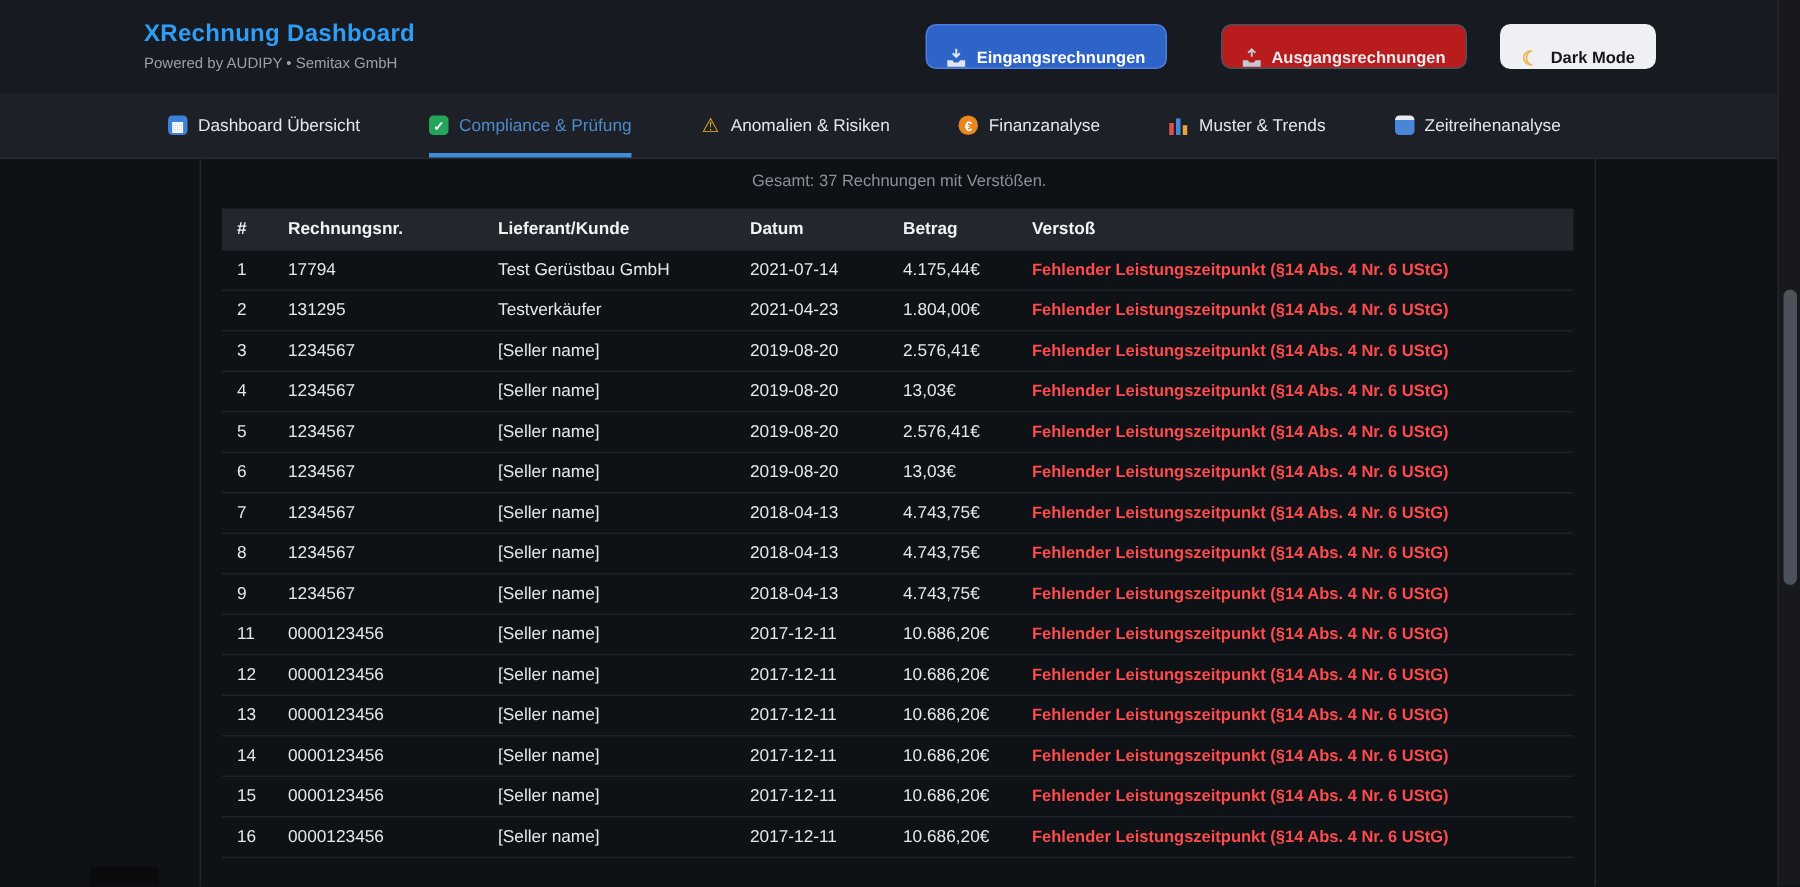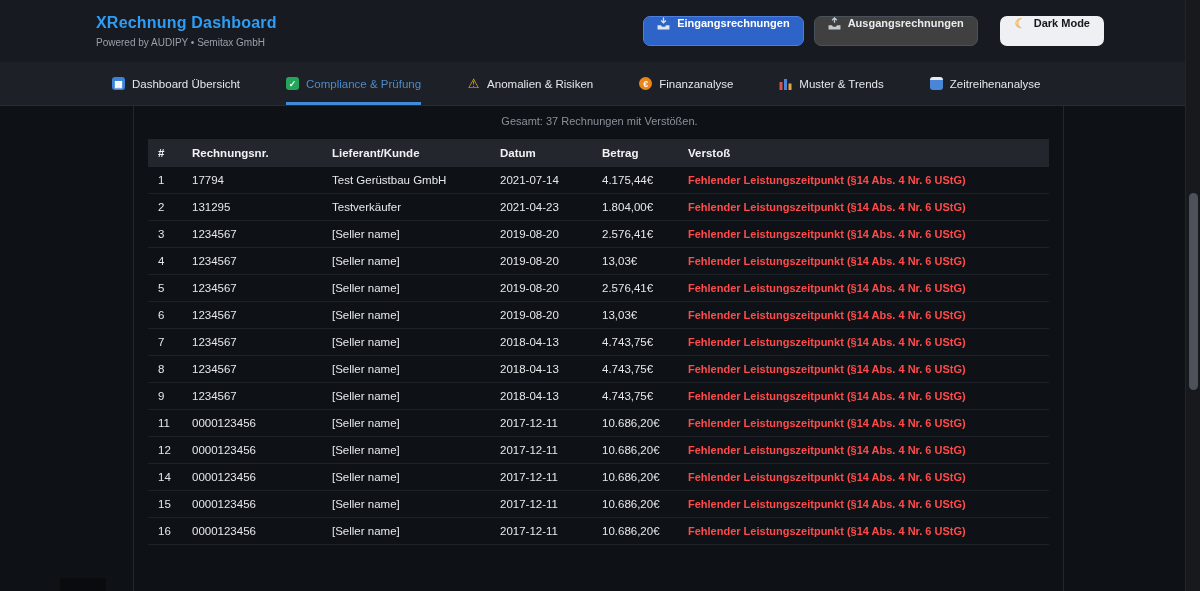--- a/index.html
+++ b/index.html
@@ -13,27 +13,27 @@
   
   .header {
     height:62px; background:#171a20;
     display:flex; align-items:center; justify-content:space-between;
     padding:0 96px;
   }
   .title { font-size:16px; font-weight:700; color:#2f9df4; letter-spacing:.2px; }
   .subtitle { font-size:10px; color:#9aa0a8; margin-top:5px; }
   .header-actions { display:flex; align-items:center; gap:10px; }
   .hbtn {
-    display:inline-flex; align-items:flex-start; gap:7px;
+    display:inline-flex; align-items:flex-end; gap:7px;
     height:30px; padding:0 13px; border-radius:7px;
     font-size:11px; font-weight:600; cursor:pointer;
     border:1px solid transparent; font-family:inherit;
   }
   .hbtn.primary  { background:#2e63c8; border-color:#4b7ede; color:#fff; }
-  .hbtn.secondary{ background:#404040; border-color:#4b515a; color:#e8eaed; }
+  .hbtn.secondary{ background:#b91c1c; border-color:#4b515a; color:#e8eaed;margin-left:26px; }
   .hbtn.light    { background:#eef0f3; color:#14171c; font-weight:700; margin-left:12px; }
   
   .tabbar {
     height:44px; background:#1d2127;
     display:flex; align-items:stretch; gap:46px;
     padding-left:112px;
     border-bottom:1px solid #262a31;
   }
   .tab {
     display:flex; align-items:center; gap:7px;
@@ -245,20 +245,28 @@
         </tr>
         <tr>
           <td>12</td>
           <td>0000123456</td>
           <td>[Seller name]</td>
           <td>2017-12-11</td>
           <td>10.686,20€</td>
           <td class="viol">Fehlender Leistungszeitpunkt (§14 Abs. 4 Nr. 6 UStG)</td>
         </tr>
         <tr>
+          <td>13</td>
+          <td>0000123456</td>
+          <td>[Seller name]</td>
+          <td>2017-12-11</td>
+          <td>10.686,20€</td>
+          <td class="viol">Fehlender Leistungszeitpunkt (§14 Abs. 4 Nr. 6 UStG)</td>
+        </tr>
+        <tr>
           <td>14</td>
           <td>0000123456</td>
           <td>[Seller name]</td>
           <td>2017-12-11</td>
           <td>10.686,20€</td>
           <td class="viol">Fehlender Leistungszeitpunkt (§14 Abs. 4 Nr. 6 UStG)</td>
         </tr>
         <tr>
           <td>15</td>
           <td>0000123456</td>

